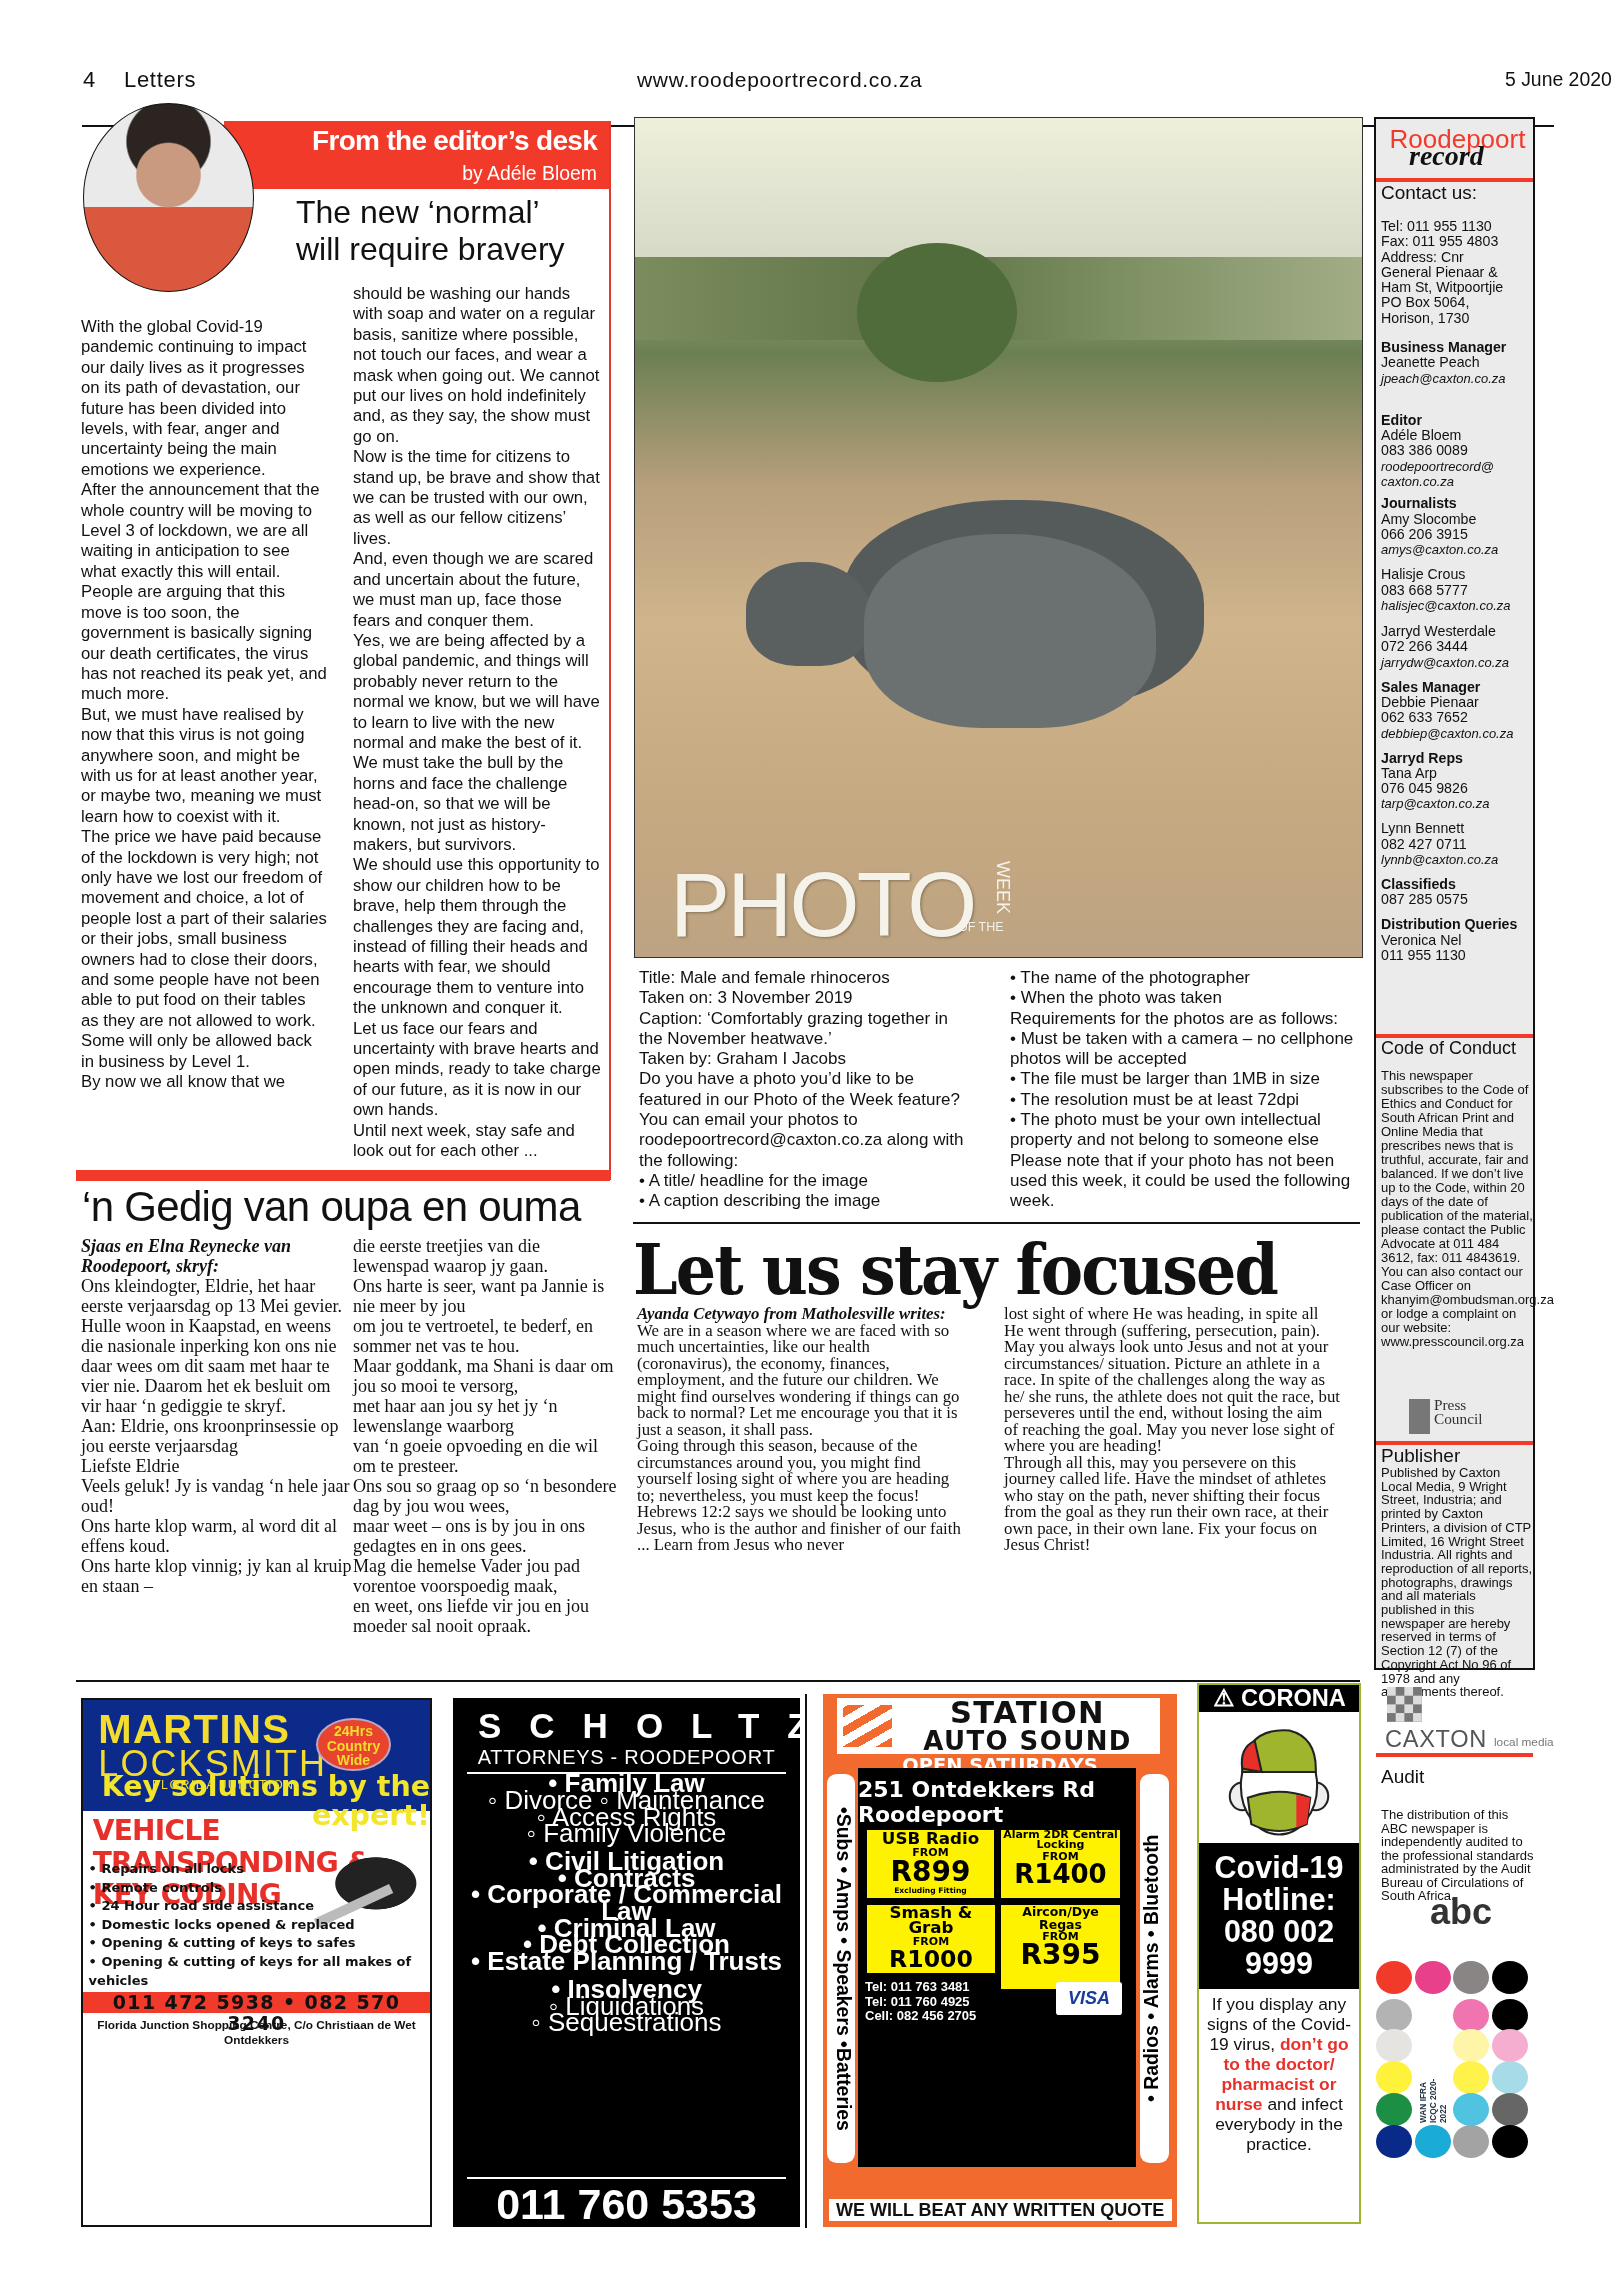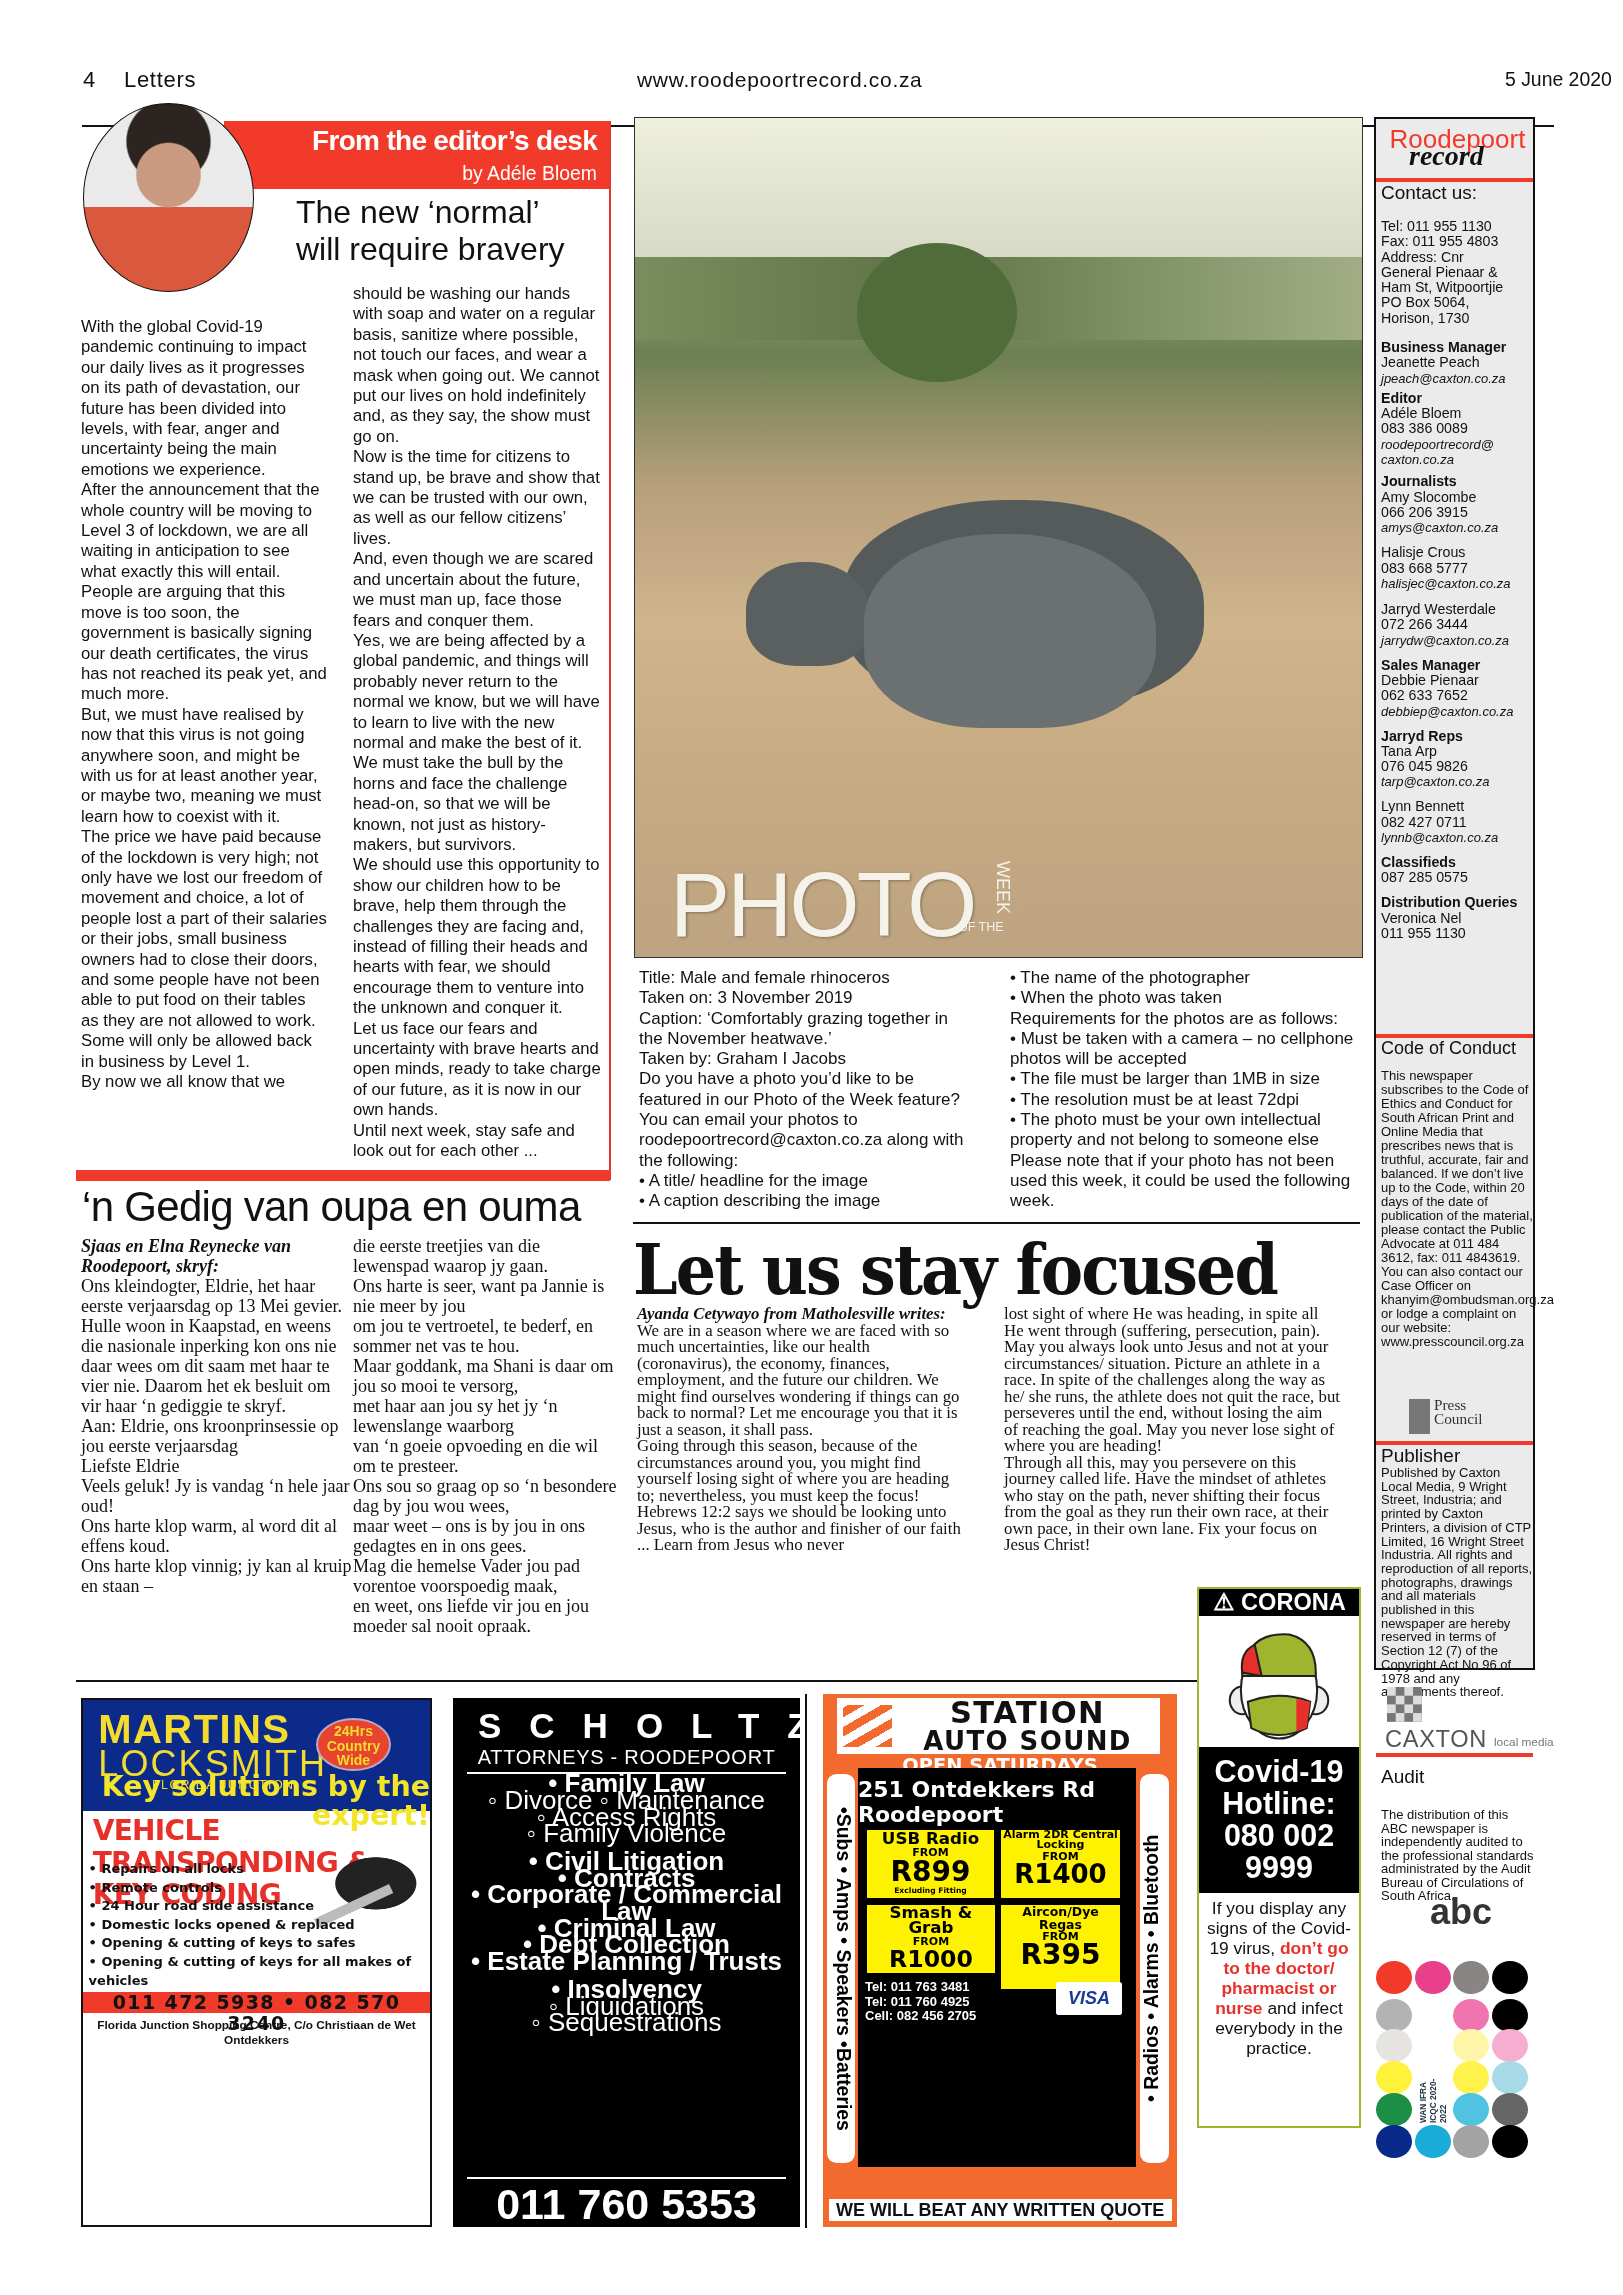--- a/index.html
+++ b/index.html
@@ -75,21 +75,21 @@
 .st-open{position:absolute;left:0;top:60px;width:100%;text-align:center;font-size:19.4px;font-weight:bold;color:#fff;font-family:"DejaVu Sans",sans-serif}
 .st-black{position:absolute;left:35px;top:74px;width:278px;height:399px;background:#000}
 .st-addr{position:absolute;left:35px;top:83px;width:278px;text-align:left;color:#fff;font-weight:bold;font-size:22px;line-height:25px;font-family:"DejaVu Sans",sans-serif}
 .st-box{position:absolute;background:#fff200;color:#000;font-weight:bold;text-align:center;font-family:"DejaVu Sans",sans-serif}
 .st-tel{position:absolute;left:42px;top:286px;color:#fff;font-weight:bold;font-size:13px;line-height:14.6px}
 .st-visa{position:absolute;left:233px;top:288px;width:66px;height:33px;background:#fff;border-radius:2.8px;color:#1a3a9c;font-weight:bold;font-style:italic;font-size:18px;text-align:center;line-height:33px}
 .st-vert-l{position:absolute;left:4.2px;top:80px;width:28px;height:389px;writing-mode:vertical-rl;font-size:19.4px;font-weight:bold;color:#000;text-align:center;background:#fff;border-radius:9.7px}
 .st-vert-r{position:absolute;left:317px;top:80px;width:29px;height:389px;writing-mode:vertical-rl;transform:rotate(180deg);font-size:19.4px;font-weight:bold;color:#000;text-align:center;background:#fff;border-radius:9.7px}
 .st-beat{position:absolute;left:5.6px;top:507px;width:343px;text-align:center;font-size:18px;font-weight:bold;background:#fff;line-height:22px;top:505px}
 .ad-border-station{position:absolute;left:805px;top:1694px;width:2.1px;height:534px;background:#111}
-.corona{left:1197px;top:1587px;width:164px;height:541px;border:2.8px solid #9fb52e;background:#fff}
+.corona{left:1197px;top:1683px;width:164px;height:541px;border:2.8px solid #9fb52e;background:#fff}
 .c-head{position:absolute;left:-1.4px;top:-1.4px;width:164px;height:28px;background:#000;color:#fff;font-size:23.6px;font-weight:bold;text-align:center;line-height:28px;border-radius:4.2px 4.2px 0 0}
 .c-face{position:absolute;left:28px;top:35px;width:104px;height:118px}
 .c-hot{position:absolute;left:0;top:158px;width:100%;height:146px;background:#000;color:#fff;text-align:center;font-size:30.5px;font-weight:bold;line-height:32px;padding-top:8.3px}
 .c-txt{position:absolute;left:0;top:309px;width:100%;text-align:center;font-size:17.4px;line-height:20px}
 .c-txt b{color:#e8302a}
 </style>
 </head>
 <body>
 
 <div class="abs page-num">4</div>
@@ -192,21 +192,21 @@
 <div class="sblk st" style="top:219px">
   <div>Tel: 011 955 1130</div>
   <div>Fax: 011 955 4803</div>
   <div>Address: Cnr</div>
   <div>General Pienaar &amp;</div>
   <div>Ham St, Witpoortjie</div>
   <div>PO Box 5064,</div>
   <div>Horison, 1730</div>
 </div>
 <div class="sblk st" style="top:340px">
-  <div style="margin-bottom:5px"><b>Business Manager</b><div>Jeanette Peach</div><i>jpeach@caxton.co.za</i></div>
+  <div style="margin-bottom:27px"><b>Business Manager</b><div>Jeanette Peach</div><i>jpeach@caxton.co.za</i></div>
   <div style="margin-bottom:7px"><b>Editor</b><div>Adéle Bloem</div><div>083 386 0089</div><i>roodepoortrecord@ caxton.co.za</i></div>
   <div style="margin-bottom:9.7px"><b>Journalists</b><div>Amy Slocombe</div><div>066 206 3915</div><i>amys@caxton.co.za</i></div>
   <div style="margin-bottom:11px"><div>Halisje Crous</div><div>083 668 5777</div><i>halisjec@caxton.co.za</i></div>
   <div style="margin-bottom:9.7px"><div>Jarryd Westerdale</div><div>072 266 3444</div><i>jarrydw@caxton.co.za</i></div>
   <div style="margin-bottom:9.7px"><b>Sales Manager</b><div>Debbie Pienaar</div><div>062 633 7652</div><i>debbiep@caxton.co.za</i></div>
   <div style="margin-bottom:9.7px"><b>Jarryd Reps</b><div>Tana Arp</div><div>076 045 9826</div><i>tarp@caxton.co.za</i></div>
   <div style="margin-bottom:9.7px"><div>Lynn Bennett</div><div>082 427 0711</div><i>lynnb@caxton.co.za</i></div>
   <div style="margin-bottom:9.7px"><b>Classifieds</b><div>087 285 0575</div></div>
   <div><b>Distribution Queries</b><div>Veronica Nel</div><div>011 955 1130</div></div>
 </div>

